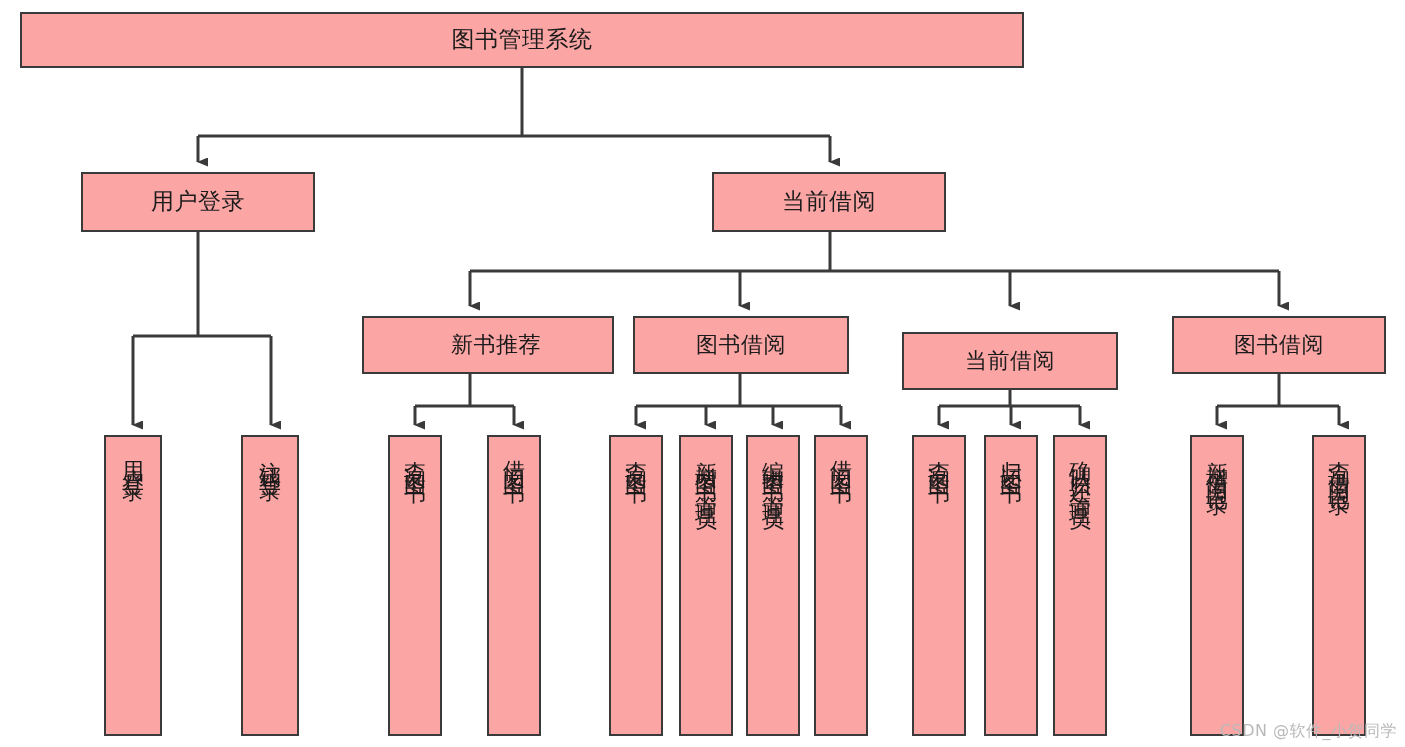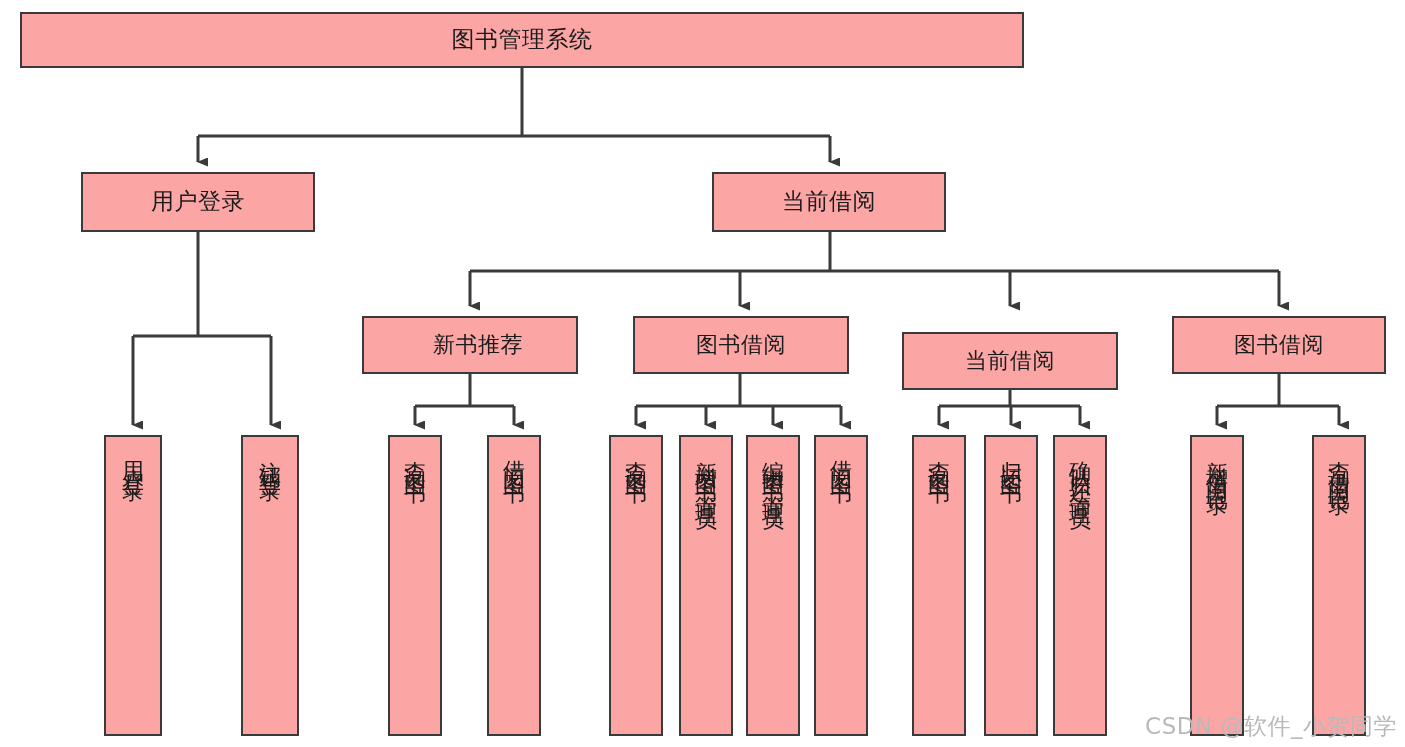--- a/index.html
+++ b/index.html
@@ -61,21 +61,21 @@
     font-size: 22px;
     line-height: 1;
     letter-spacing: 7px;
     white-space: nowrap;
     height: auto;
   }
   .watermark {
     position: absolute;
     right: 8px;
     bottom: 5px;
-    font-size: 23px;
+    font-size: 16px;
     color: #b9b9b9;
     letter-spacing: 0.5px;
     z-index: 5;
     white-space: nowrap;
   }
 </style>
 </head>
 <body>
 
 <div id="canvas">
@@ -135,21 +135,21 @@
     <span class="node-label">图书管理系统</span>
   </div>
 
   <div class="node level2" style="left:81px;top:172px;width:234px;height:60px;">
     <span class="node-label">用户登录</span>
   </div>
   <div class="node level2" style="left:712px;top:172px;width:234px;height:60px;">
     <span class="node-label">当前借阅</span>
   </div>
 
-  <div class="node level3" style="left:362px;top:316px;width:216px;height:58px;padding-left:16px;">
+  <div class="node level3" style="left:362px;top:316px;width:252px;height:58px;padding-left:16px;">
     <span class="node-label">新书推荐</span>
   </div>
   <div class="node level3" style="left:633px;top:316px;width:216px;height:58px;align-items:center;">
     <span class="node-label">图书借阅</span>
   </div>
   <div class="node level3" style="left:902px;top:316px;width:216px;height:58px;margin-top:16px;">
     <span class="node-label">当前借阅</span>
   </div>
   <div class="node level3" style="left:1172px;top:316px;width:214px;height:58px;">
     <span class="node-label">图书借阅</span>

